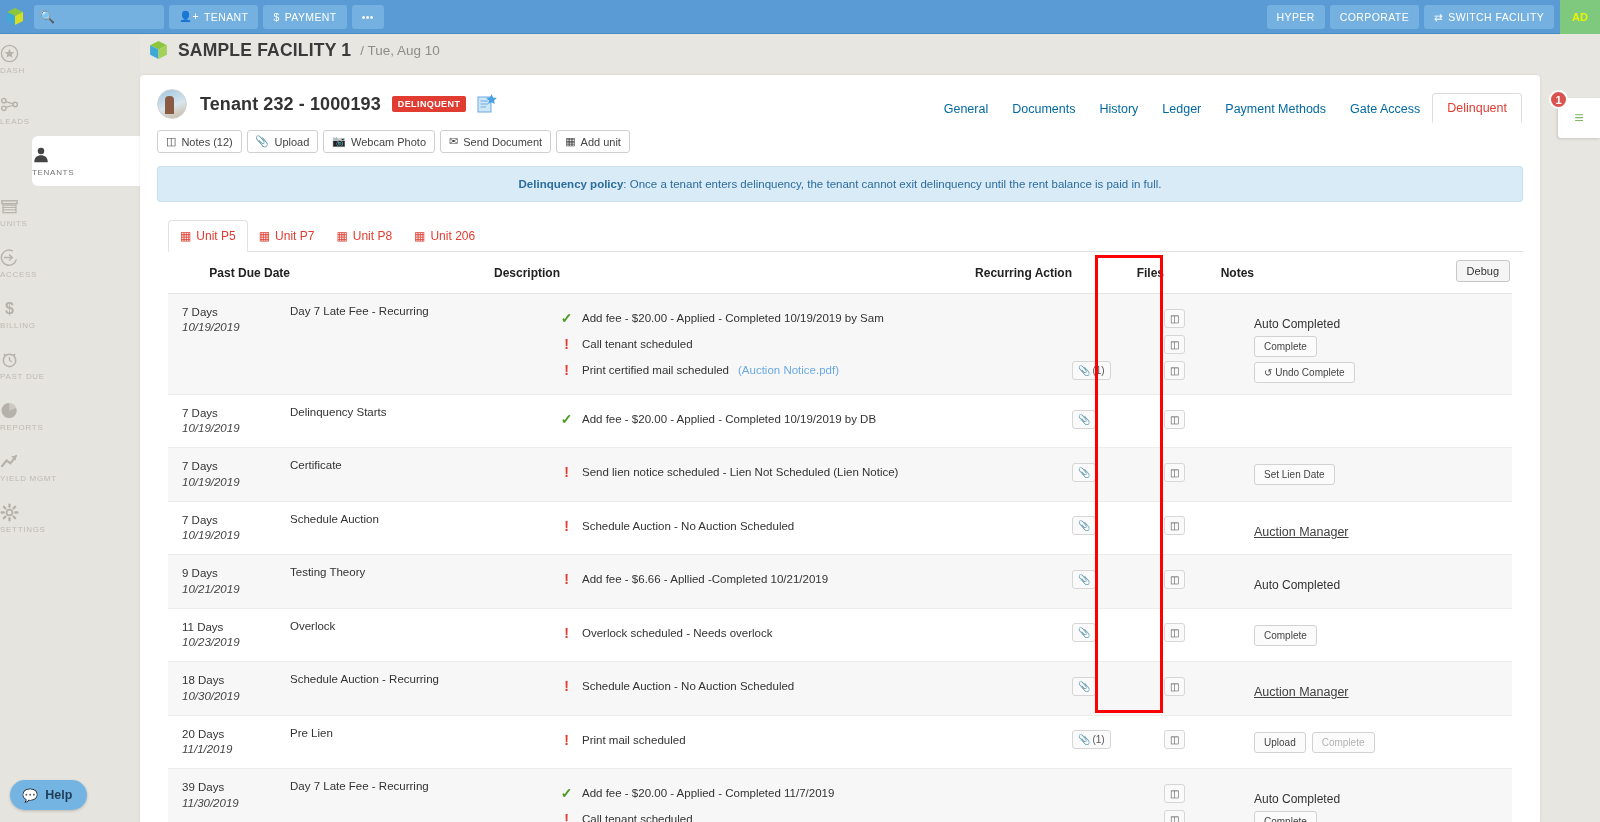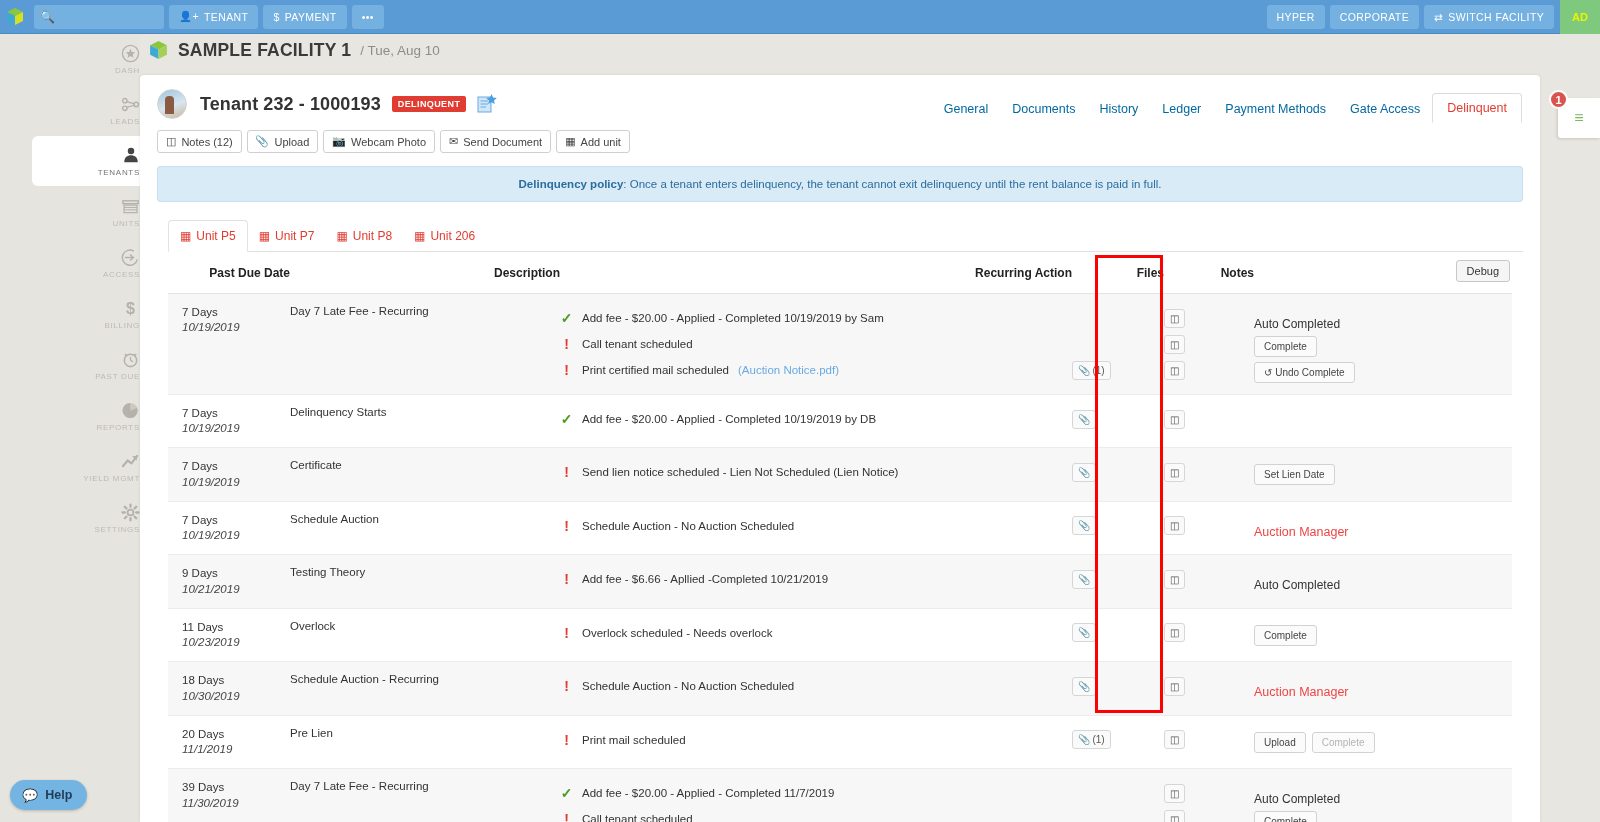--- a/index.html
+++ b/index.html
@@ -46,21 +46,21 @@
     margin-left: 6px; cursor: pointer;
   }
 
   
   .leftnav {
     position: absolute; top: 34px; left: 0; width: 140px; height: 788px;
     background: #e6e4de;
   }
   .nav-item {
     width: 140px; height: 50px; display: flex; flex-direction: column;
-    align-items: flex-end; justify-content: center; cursor: pointer;
+    align-items: flex-start; justify-content: center; cursor: pointer;
     color: #b5b2ab; position: relative; margin-bottom: 1px;
   }
   .nav-item .ni-icon {
     font-size: 17px; line-height: 17px; height: 20px; display:flex;
     align-items:center; justify-content:center;
   }
   .nav-item .ni-label {
     font-size: 8px; letter-spacing: .7px; margin-top: 3px; color: #bdbab3;
   }
   .nav-item.active {
@@ -185,21 +185,21 @@
     display: inline-flex; align-items: center; justify-content: center;
     gap: 2px; padding: 0 5px; cursor: pointer;
   }
   .sm-btn {
     border: 1px solid #d2d2d2; background: #fbfbfb; border-radius: 3px;
     font-size: 10px; color: #444; padding: 4px 9px; cursor: pointer;
     font-family: "Liberation Sans", sans-serif; white-space: nowrap;
   }
   .sm-btn.muted { color: #b4b4b4; }
   .plain-txt { font-size: 12px; color: #333; }
-  .link-txt  { font-size: 12.5px; color: #ef4444; cursor: pointer; }
+  .link-txt  { font-size: 12.5px; color: #404040; cursor: pointer; text-decoration: underline; }
   .btnrow { display: flex; gap: 6px; align-items: flex-end; }
 
   .debug-btn {
     position: absolute; right: 30px; top: 185px; border: 1px solid #c8c8c8;
     background: #f5f5f5; border-radius: 3px; font-size: 11px; color: #333;
     padding: 4px 10px; cursor: pointer; font-family: "Liberation Sans", sans-serif;
   }
 
   
   .red-box {

